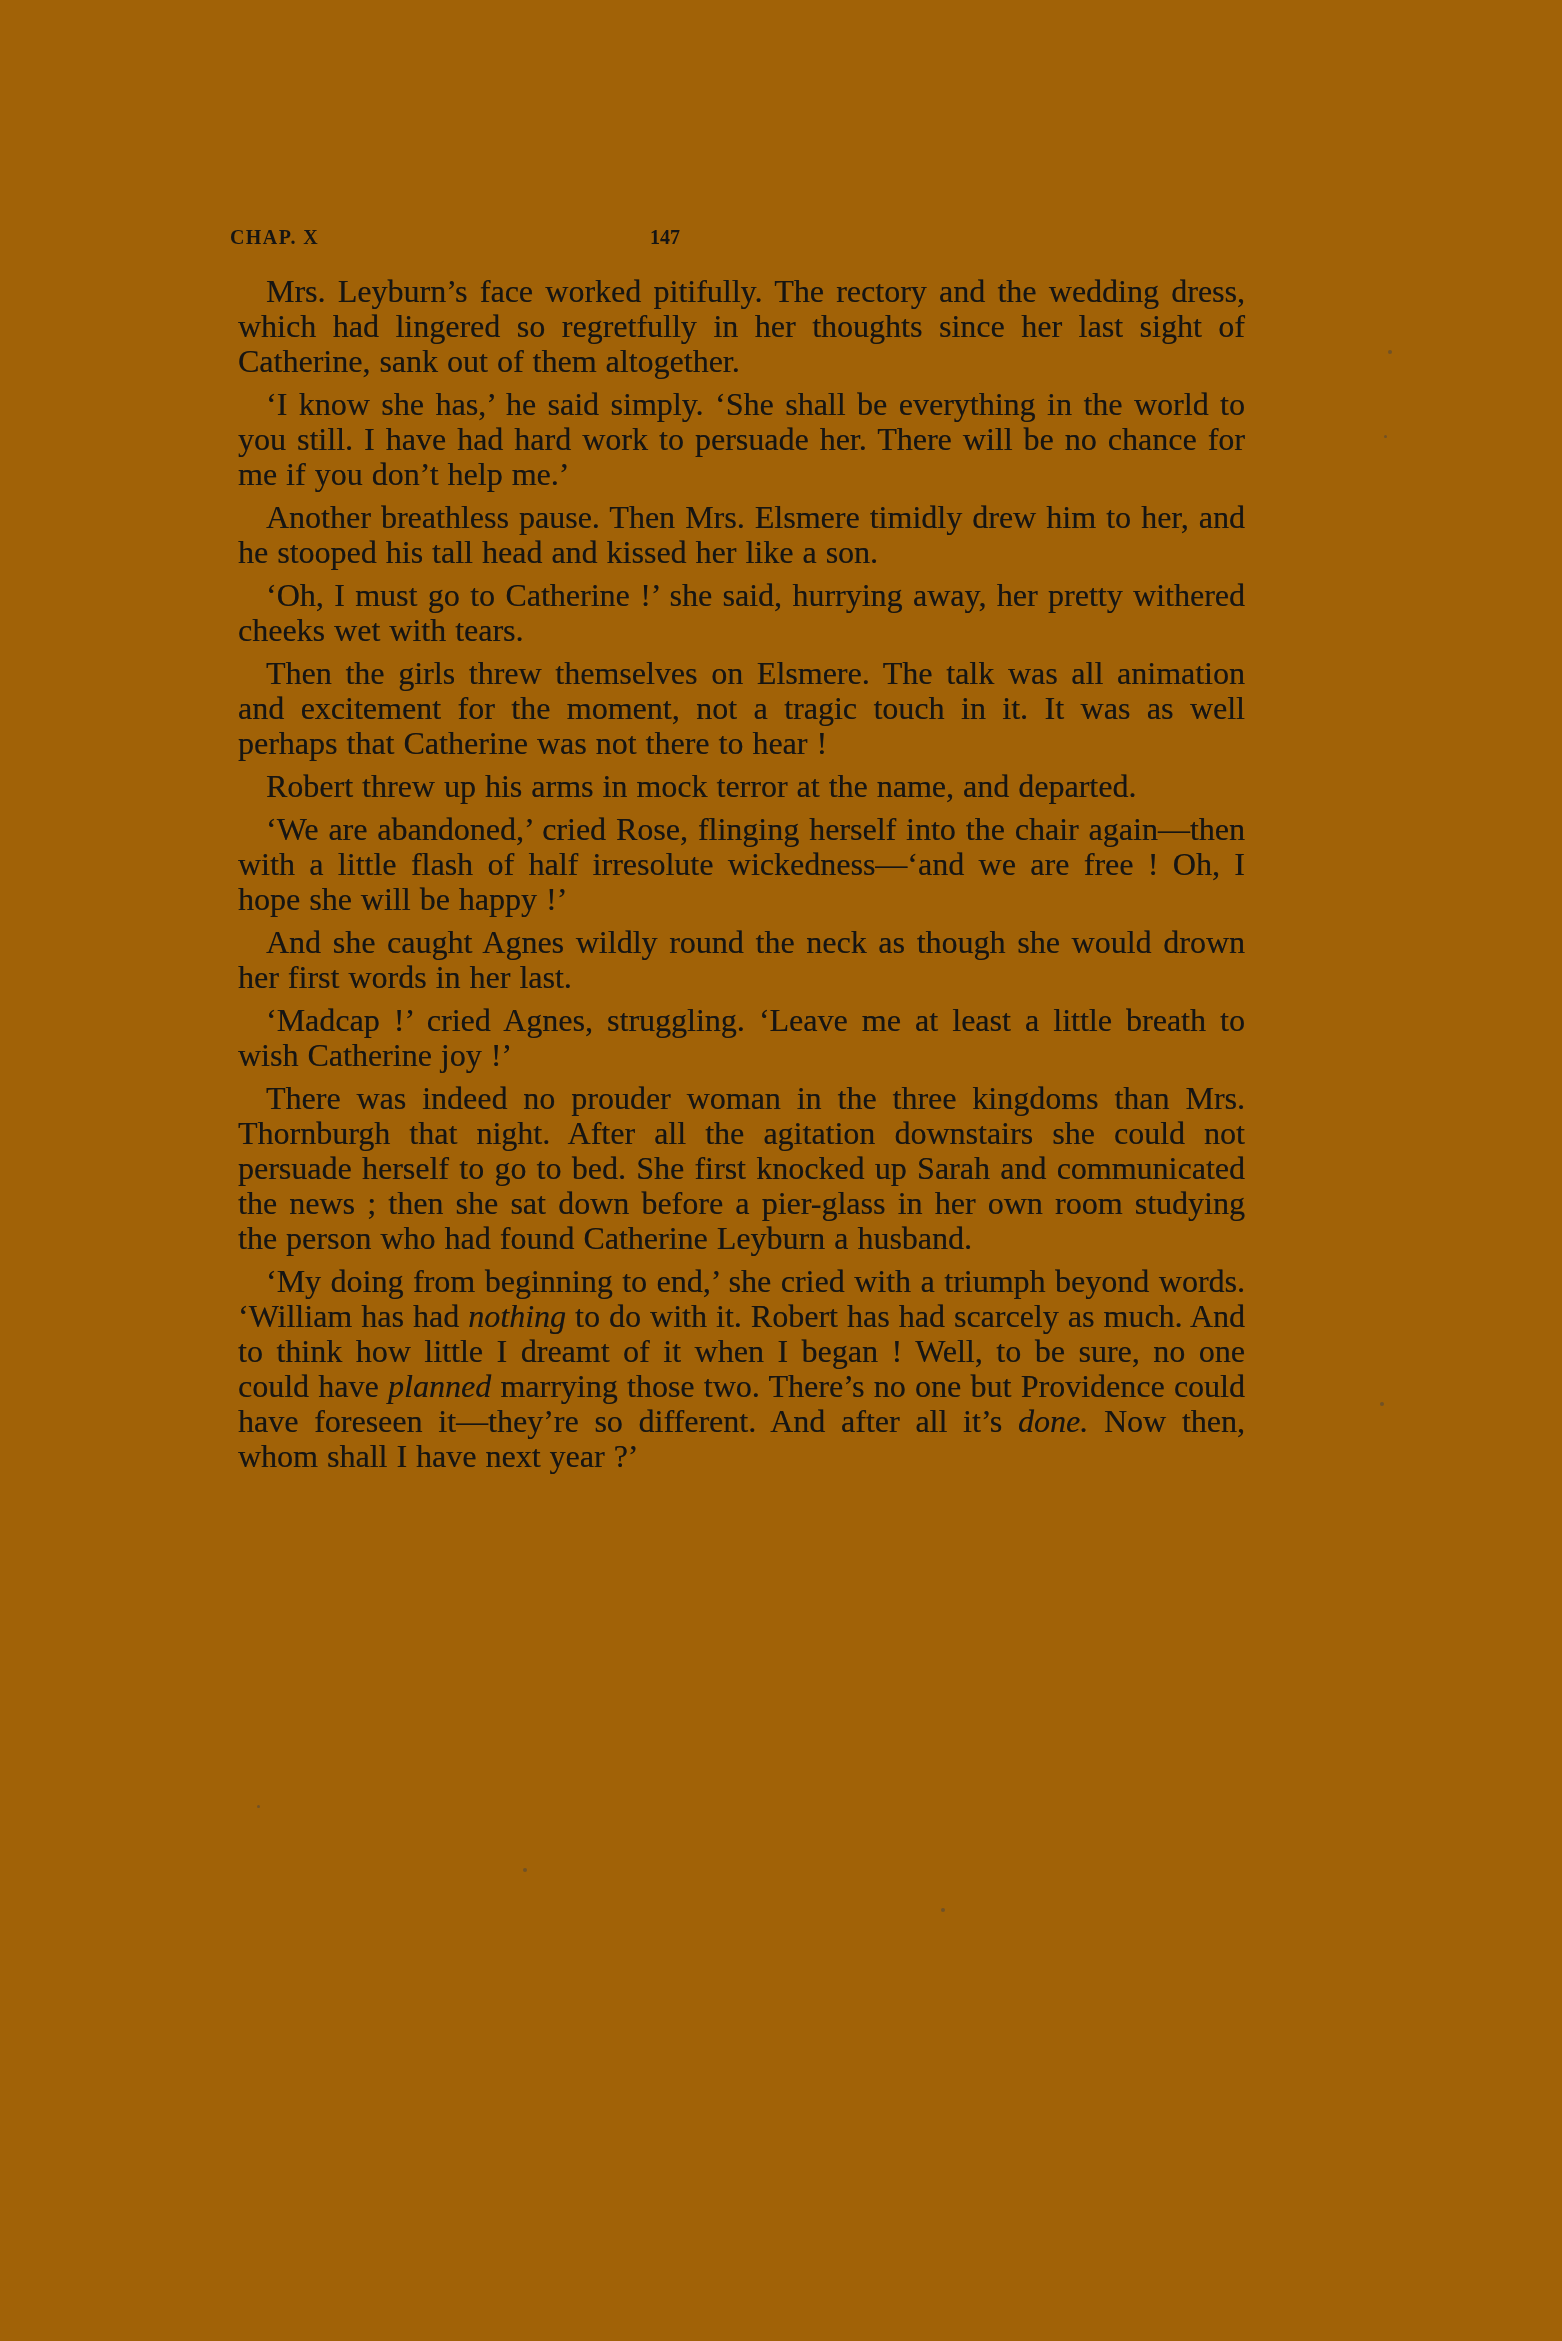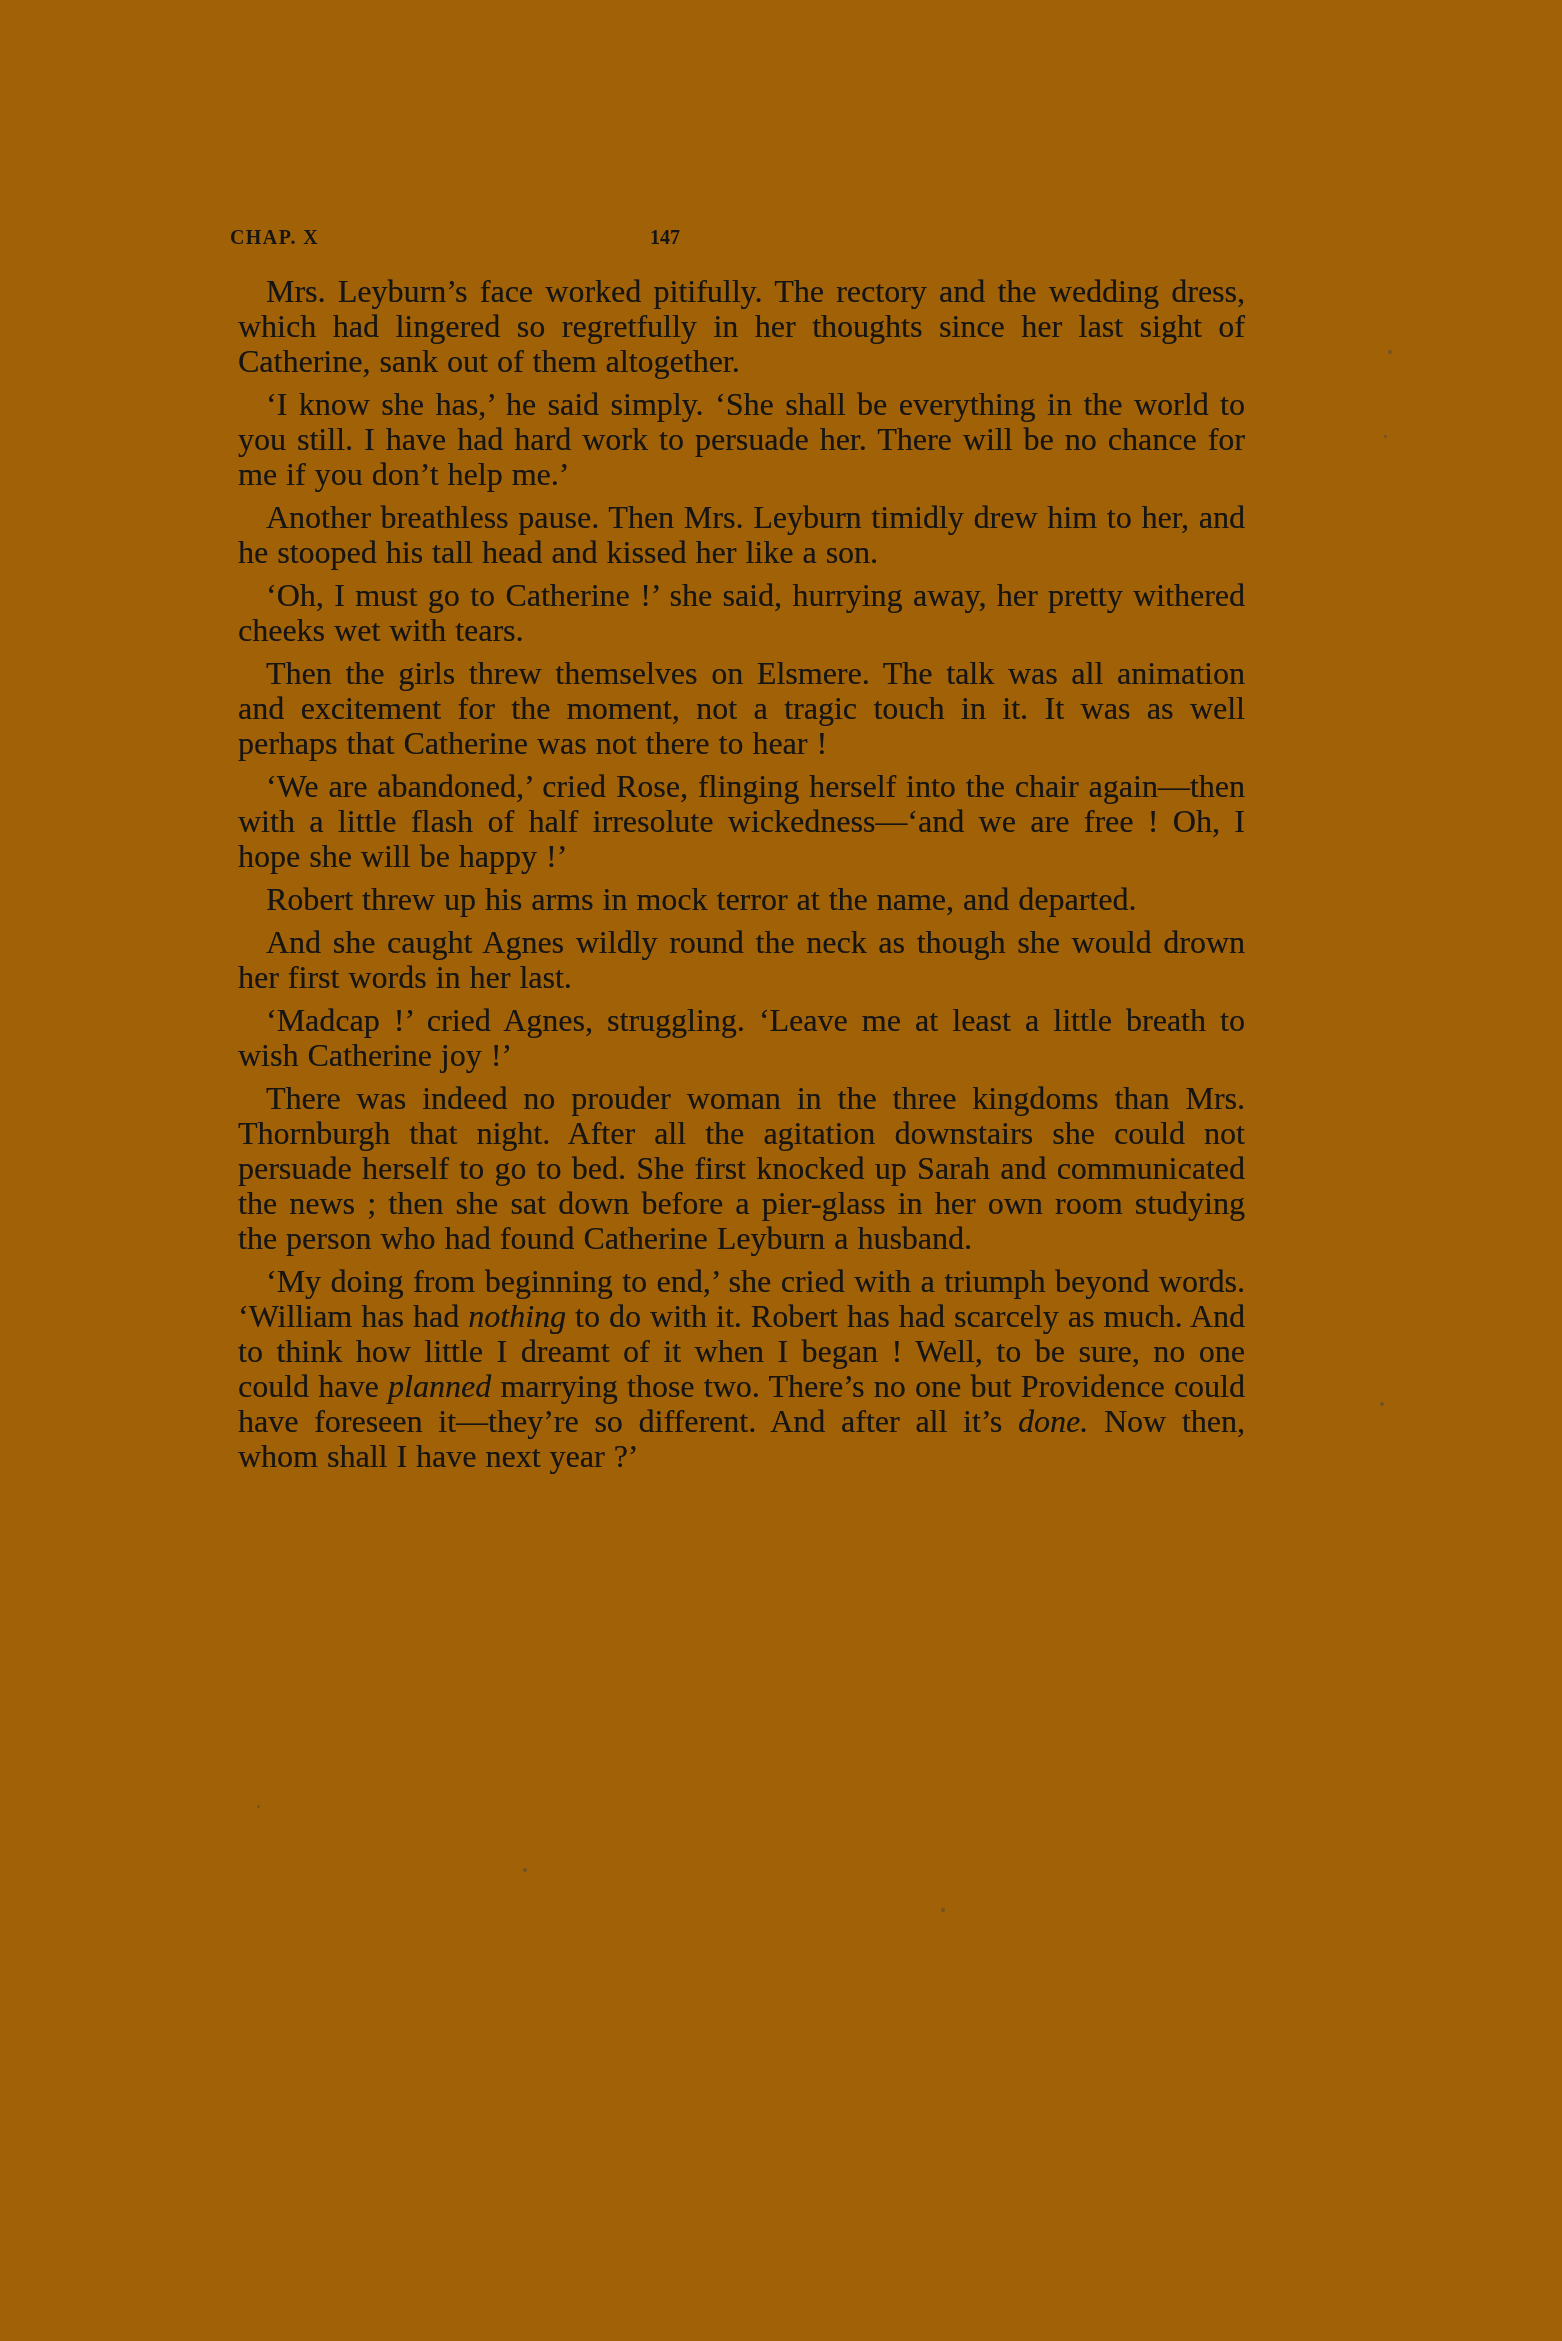--- a/index.html
+++ b/index.html
@@ -83,25 +83,25 @@
   <div class="content">
 
     <div class="header">
       <span class="chap">CHAP. X</span>
       <span class="pagenum">147</span>
     </div>
 
     <div class="text-block">
         <p class="para"><span>Mrs. Leyburn’s face worked pitifully.  The rectory and the wedding dress, which had lingered so regretfully in her thoughts since her last sight of Catherine, sank out of them altogether.</span></p>
         <p class="para"><span>‘I know she has,’ he said simply.  ‘She shall be everything in the world to you still.  I have had hard work to persuade her.  There will be no chance for me if you don’t help me.’</span></p>
-        <p class="para"><span>Another breathless pause.  Then Mrs. Leyburn timidly drew him to her, and he stooped his tall head and kissed her like a son.</span></p>
+        <p class="para"><span>Another breathless pause.  Then Mrs. Elsmere timidly drew him to her, and he stooped his tall head and kissed her like a son.</span></p>
         <p class="para"><span>‘Oh, I must go to Catherine&nbsp;!’ she said, hurrying away, her pretty withered cheeks wet with tears.</span></p>
         <p class="para"><span>Then the girls threw themselves on Elsmere.  The talk was all animation and excitement for the moment, not a tragic touch in it.  It was as well perhaps that Catherine was not there to hear&nbsp;!</span></p>
+        <p class="para"><span>Robert threw up his arms in mock terror at the name, and departed.</span></p>
         <p class="para"><span>‘We are abandoned,’ cried Rose, flinging herself into the chair again—then with a little flash of half irresolute wickedness—‘and we are free&nbsp;!  Oh, I hope she will be happy&nbsp;!’</span></p>
-        <p class="para"><span>Robert threw up his arms in mock terror at the name, and departed.</span></p>
         <p class="para"><span>And she caught Agnes wildly round the neck as though she would drown her first words in her last.</span></p>
         <p class="para"><span>‘Madcap&nbsp;!’ cried Agnes, struggling.  ‘Leave me at least a little breath to wish Catherine joy&nbsp;!’</span></p>
         <p class="para"><span>There was indeed no prouder woman in the three kingdoms than Mrs. Thornburgh that night.  After all the agitation downstairs she could not persuade herself to go to bed.  She first knocked up Sarah and communicated the news&nbsp;; then she sat down before a pier-glass in her own room studying the person who had found Catherine Leyburn a husband.</span></p>
         <p class="para"><span>‘My doing from beginning to end,’ she cried with a triumph beyond words.  ‘William has had </span><span class="em">nothing</span><span> to do with it.  Robert has had scarcely as much.  And to think how little I dreamt of it when I began&nbsp;!  Well, to be sure, no one could have </span><span class="em">planned</span><span> marrying those two.  There’s no one but Providence could have foreseen it—they’re so different.  And after all it’s </span><span class="em">done.</span><span>  Now then, whom shall I have next year&nbsp;?’</span></p>
       </div>
 
   </div>
 
   <div class="speck speck-1"></div>
   <div class="speck speck-2"></div>

